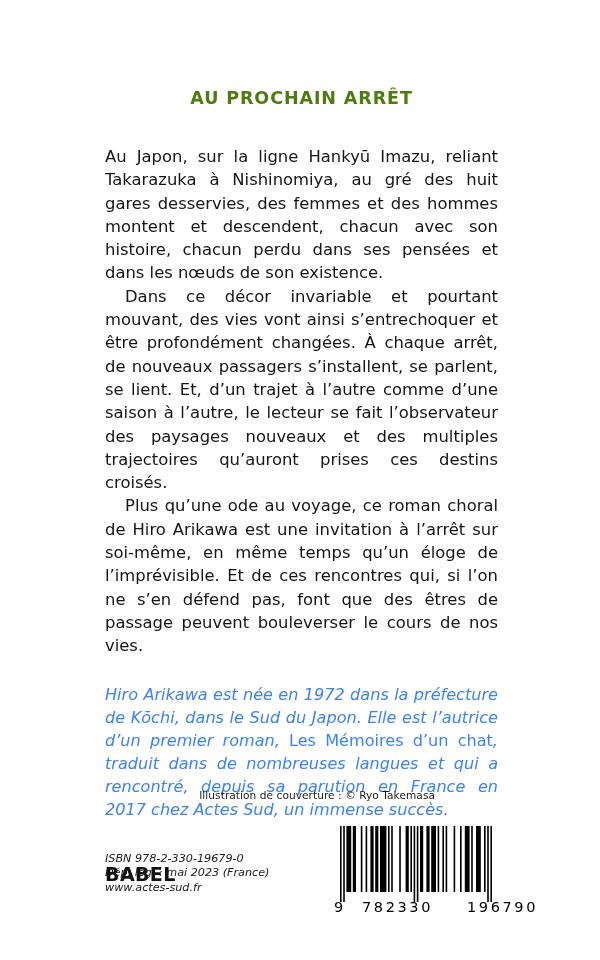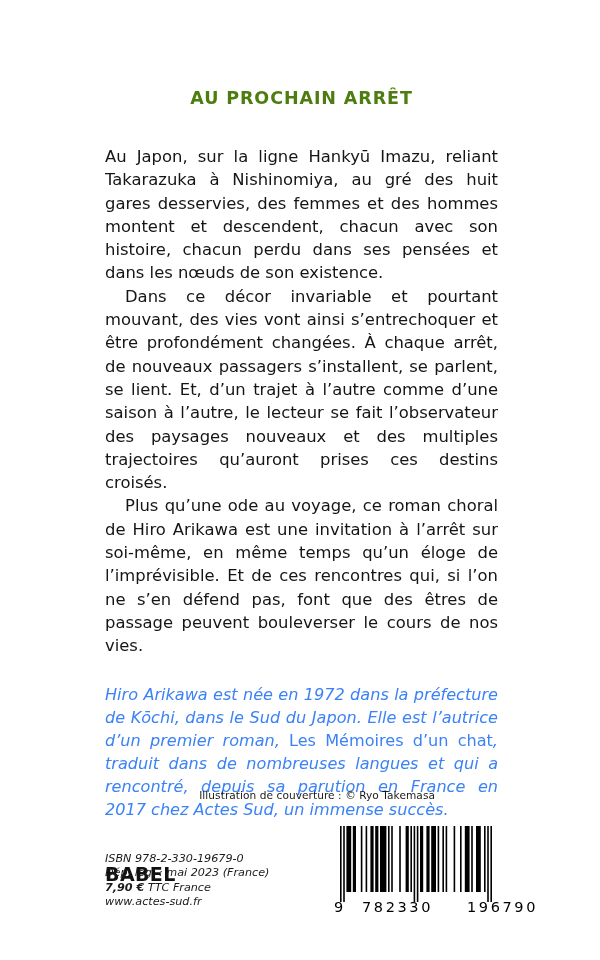--- a/index.html
+++ b/index.html
@@ -166,21 +166,20 @@
 
   </div>
 
   <div class="credit">Illustration de couverture : © Ryo Takemasa</div>
 
   <div class="imprint">BABEL</div>
 
   <div class="legal">
     <div>ISBN 978-2-330-19679-0</div>
     <div>Dép. lég. : mai 2023 (France)</div>
-    <div><span class="price-strong">7,90 €</span><span> TTC France</span></div>
     <div>www.actes-sud.fr</div>
   </div>
 
   <div class="barcode-block">
     <svg class="barcode-bars" viewBox="0 0 168 94" preserveAspectRatio="none">
       <rect x="0" y="0" width="168" height="94" fill="#ffffff"></rect>
       <g id="bars" fill="#000000">
           <rect x="8.00" y="4" width="1.60" height="76"></rect>
           <rect x="11.20" y="4" width="1.60" height="76"></rect>
           <rect x="14.40" y="4" width="4.80" height="66"></rect>

